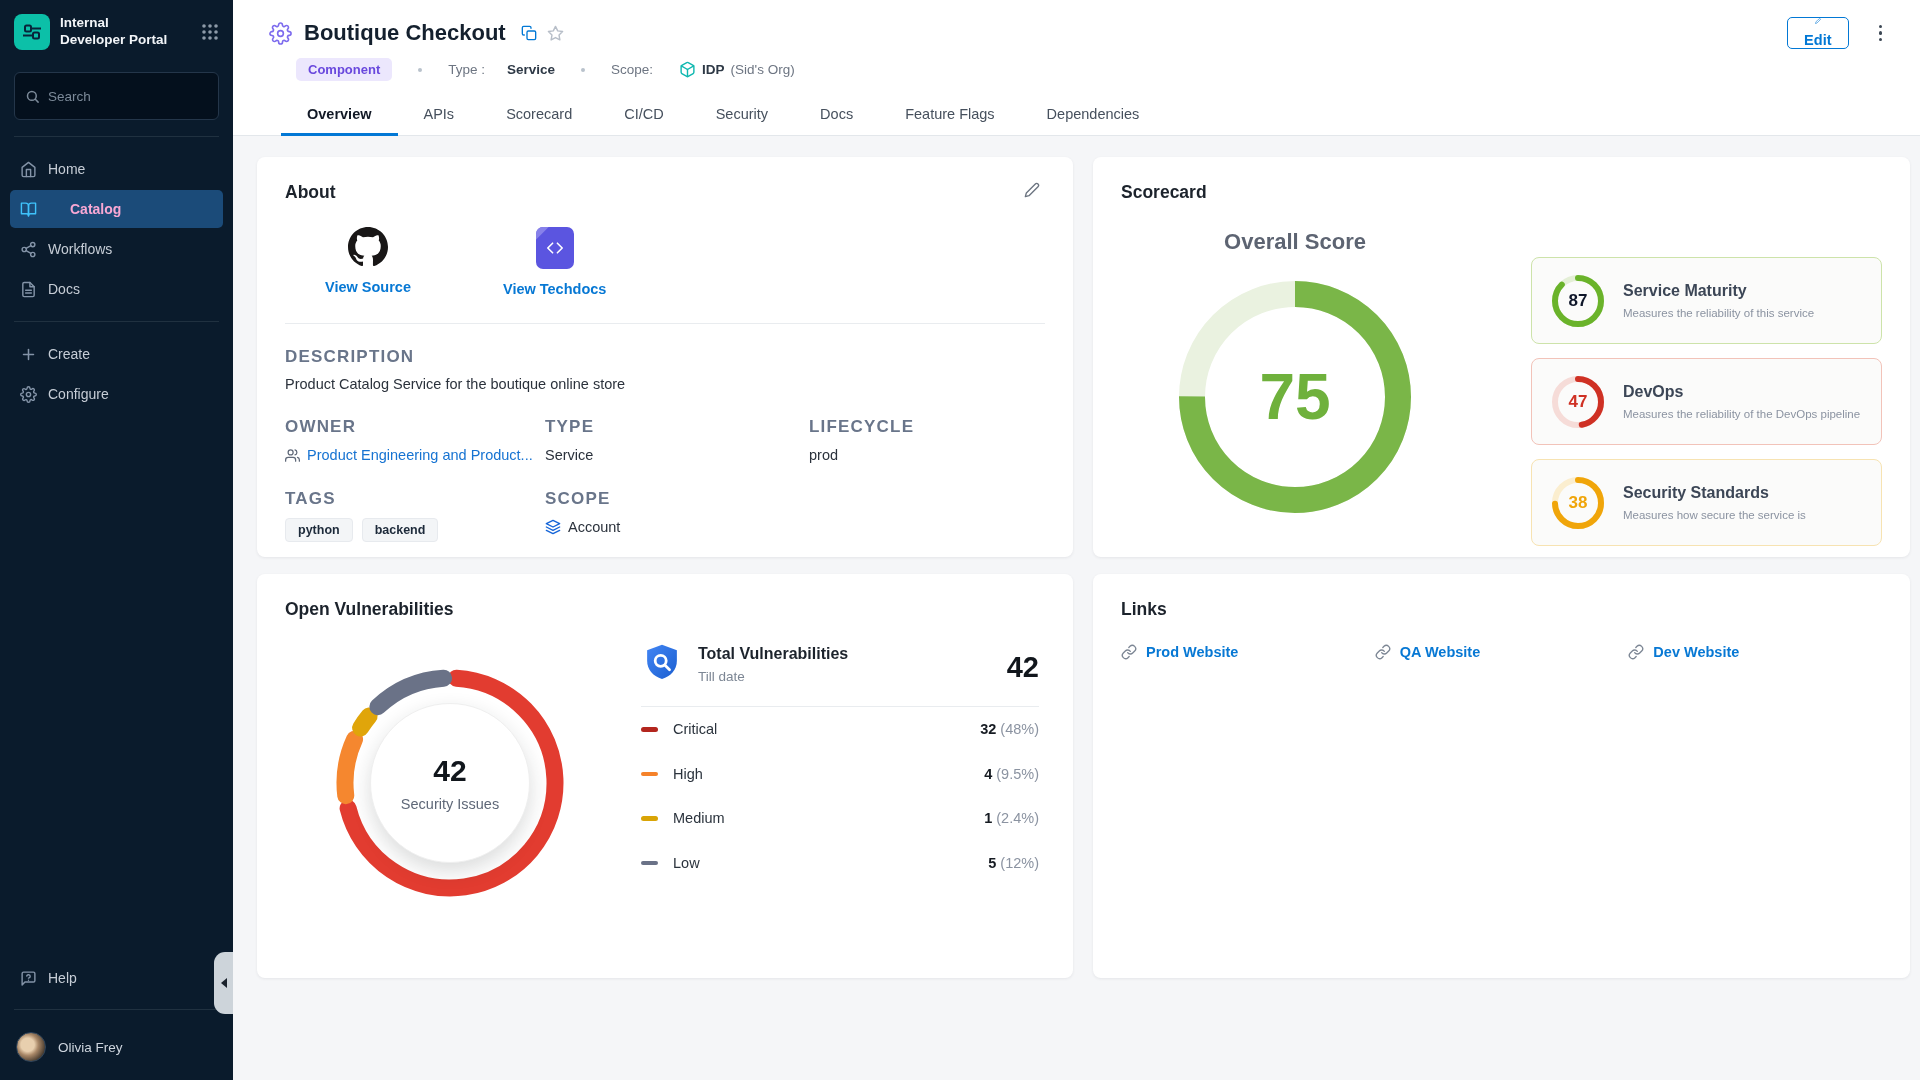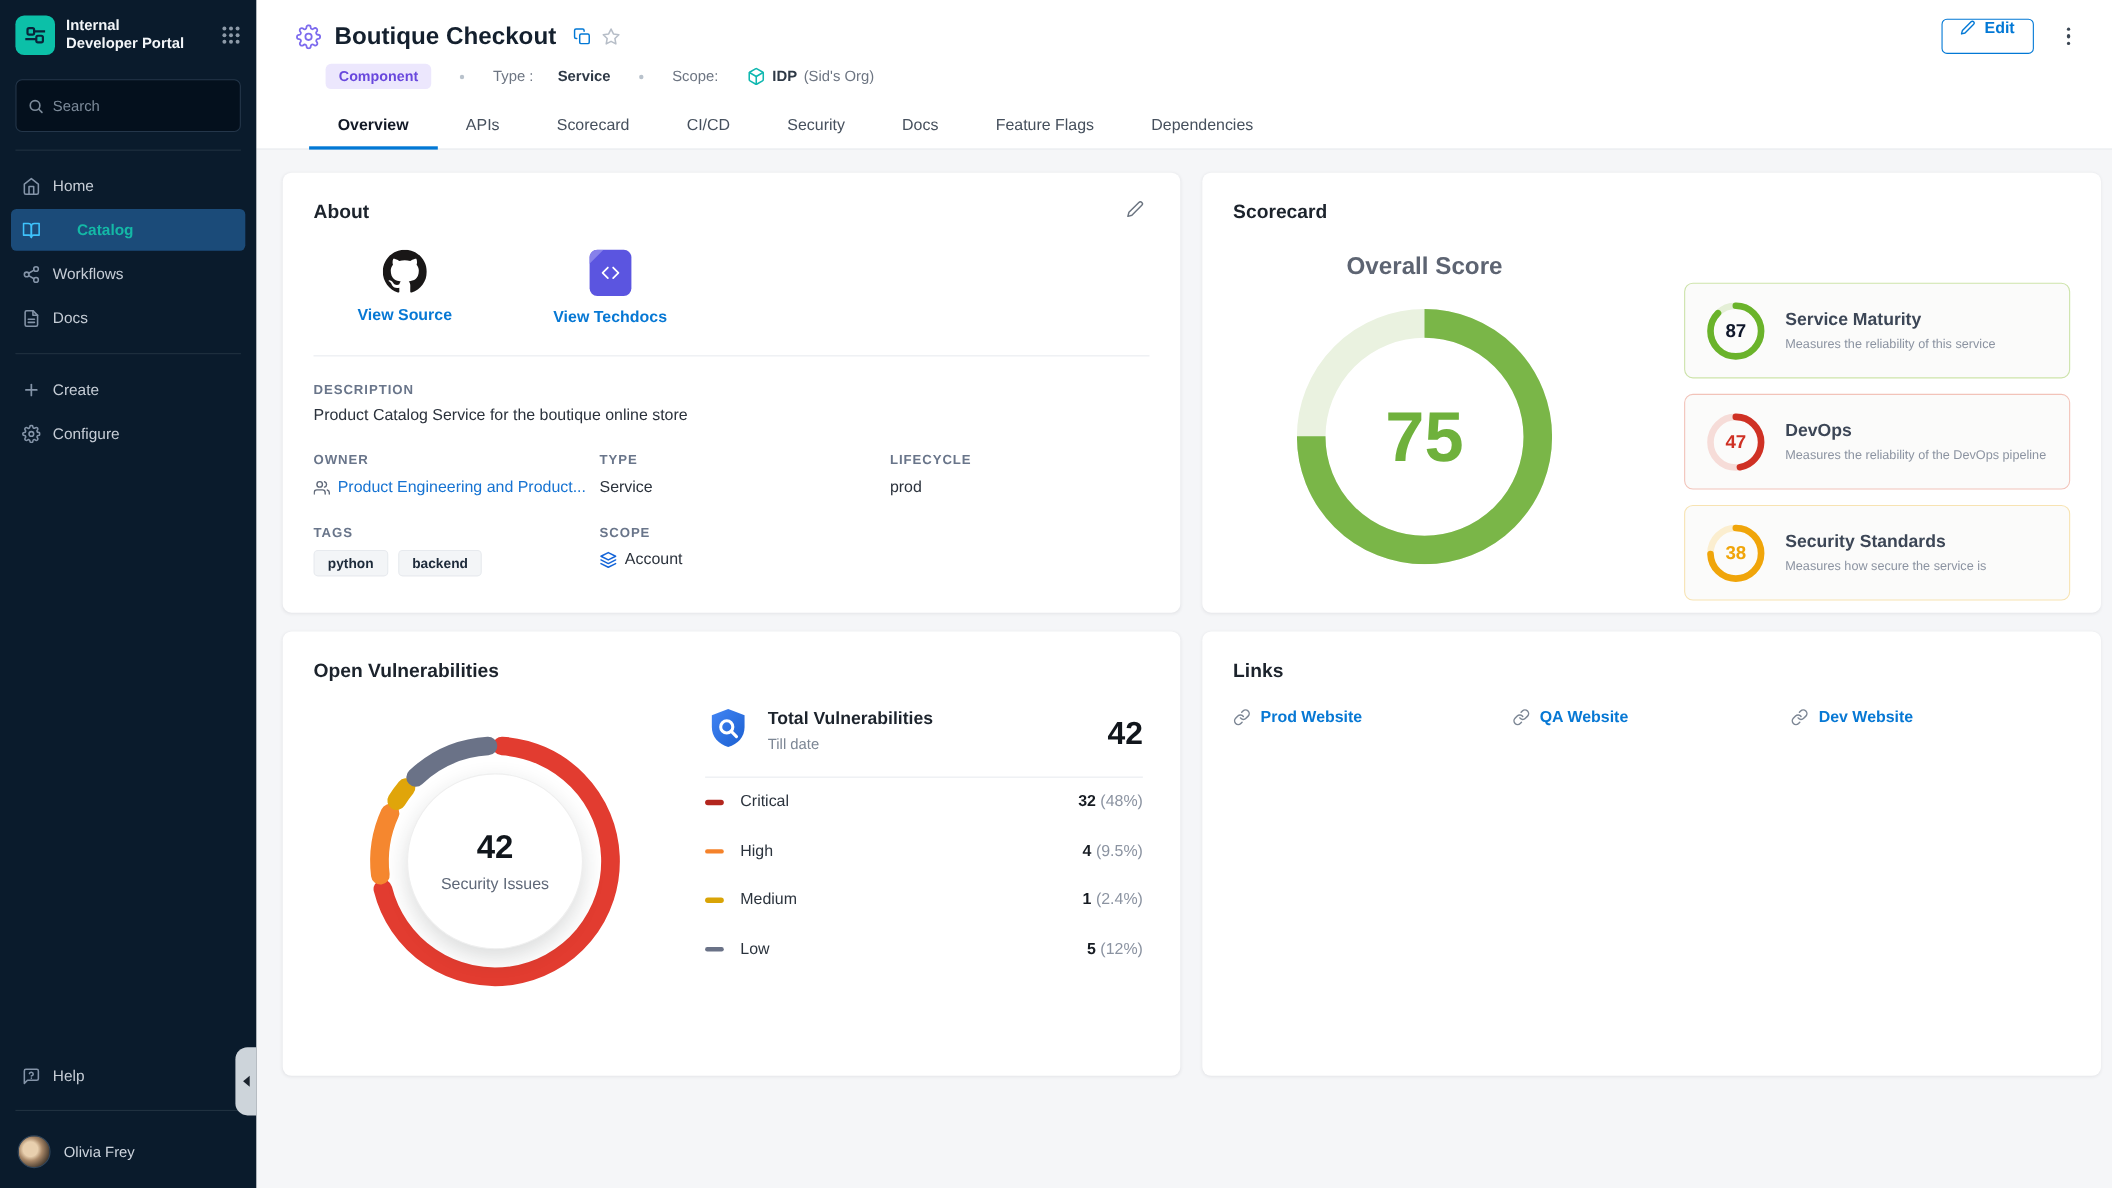--- a/index.html
+++ b/index.html
@@ -31,21 +31,21 @@
     background:transparent; border:none; outline:none; color:#cfd8e1;
     font-size:13.5px; width:100%; font-family:inherit;
   }
   .search-box input::placeholder { color:#7c8a99; }
   .side-divider { height:1px; background:#203140; margin:12px 14px; }
   .nav-item {
     display:flex; align-items:center; gap:11px; height:38px; margin:1px 10px;
     padding:0 10px; border-radius:5px; font-size:14px; color:#c6cdd6; cursor:pointer;
   }
   .nav-item .nicon { color:#8494a8; display:flex; }
-  .nav-item.active { background:#1b4b79; color:#14b8a6; font-weight:700;gap:33px; }
+  .nav-item.active { background:#1b4b79; color:#f9a8d4; font-weight:700;gap:33px; }
   .nav-item.active .nicon { color:#3fc3fc; }
   .sidebar-bottom { margin-top:auto; padding-bottom:14px; }
   .user-row { display:flex; align-items:center; gap:12px; padding:10px 16px 4px 16px; cursor:pointer; }
   .avatar {
     width:30px; height:30px; border-radius:50%;
     background:radial-gradient(circle at 38% 42%, #e8cfae 0 28%, #a98868 45%, #3d3329 78%, #23201c);
     border:1px solid #31465c;
   }
   .user-name { font-size:13.5px; color:#cdd4dd; }
   .collapse-handle {
@@ -58,23 +58,23 @@
     border-right:6px solid #1a222c;
   }
 
   
   .main { flex:1; display:flex; flex-direction:column; height:1080px; }
   .page-header { background:#ffffff; }
   .title-row { display:flex; align-items:center; padding:17px 28px 0 36px; }
   .page-title { font-size:22px; font-weight:700; color:#14202e; margin:0 10px 0 12px; }
   .icon-btn { display:flex; align-items:center; cursor:pointer; margin:0 5px; }
   .edit-btn {
-    margin-left:auto; display:flex; align-items:flex-start; gap:8px; height:32px;
+    margin-left:auto; display:flex; align-items:center; gap:8px; height:32px;
     padding:0 16px; border:1px solid #0278d5; border-radius:5px; background:#fff;
-    color:#0278d5; font-size:14.5px; font-weight:700; cursor:pointer;
+    color:#0278d5; font-size:14.5px; font-weight:700; cursor:pointer;flex-direction:column;
   }
   .kebab { display:flex; flex-direction:column; gap:3px; margin:0 6px 0 26px; cursor:pointer; padding:4px; }
   .kebab span { width:3.5px; height:3.5px; border-radius:50%; background:#3c4754; }
 
   .meta-row { display:flex; align-items:center; gap:26px; padding:9px 28px 0 63px; font-size:13.5px; }
   .kind-chip { background:#ece7fd; color:#6948dd; border-radius:5px; padding:4px 12px; font-size:13px; font-weight:600; }
   .meta-dot { width:4px; height:4px; border-radius:50%; background:#b9c2cc; }
   .meta-muted { color:#6d7582; }
   .meta-strong { color:#2e3946; font-weight:600; }
   .meta-scope { display:flex; align-items:center; gap:6px; }
@@ -100,21 +100,21 @@
   .card-head { display:flex; align-items:flex-start; }
   .card-head .icon-btn { margin-left:auto; }
 
   
   .quick-links { display:flex; gap:92px; padding-left:40px; margin-top:24px; }
   .quick-link { display:flex; flex-direction:column; align-items:center; gap:12px; cursor:pointer; }
   .quick-link .ql-label { color:#0778d4; font-size:14.5px; font-weight:700; }
   .techdocs-badge { width:38px; height:42px; background:#5b55e0; border-radius:7px; position:relative; display:flex; align-items:center; justify-content:center; }
   .techdocs-fold { position:absolute; left:0; top:0; width:13px; height:13px; background:#8781ea; clip-path:polygon(0 0,100% 0,0 100%); border-radius:7px 0 0 0; }
   .about-divider { height:1px; background:#e9ecef; margin:26px 0 0 0; }
-  .field-label { font-size:12px; font-weight:700; color:#69758a; letter-spacing:.07em; }
+  .field-label { font-size:17px; font-weight:700; color:#69758a; letter-spacing:.07em; }
   .about-desc { margin-top:23px; }
   .about-desc p { margin-top:9px; font-size:14.5px; color:#2b323c; }
   .about-grid { display:grid; grid-template-columns:260px 264px 1fr; margin-top:25px; }
   .about-grid .value { margin-top:10px; font-size:14.5px; color:#2b323c; display:flex; align-items:center; gap:7px; }
   .owner-link { color:#1673d2; cursor:pointer; white-space:nowrap; }
   .tag-chip {
     background:#f3f5f7; border:1px solid #e7eaee; border-radius:4px; padding:4px 12px;
     font-size:12.5px; font-weight:700; color:#1d2a3a; cursor:pointer;
   }
   .tags-row { display:flex; gap:9px; margin-top:9px; }

